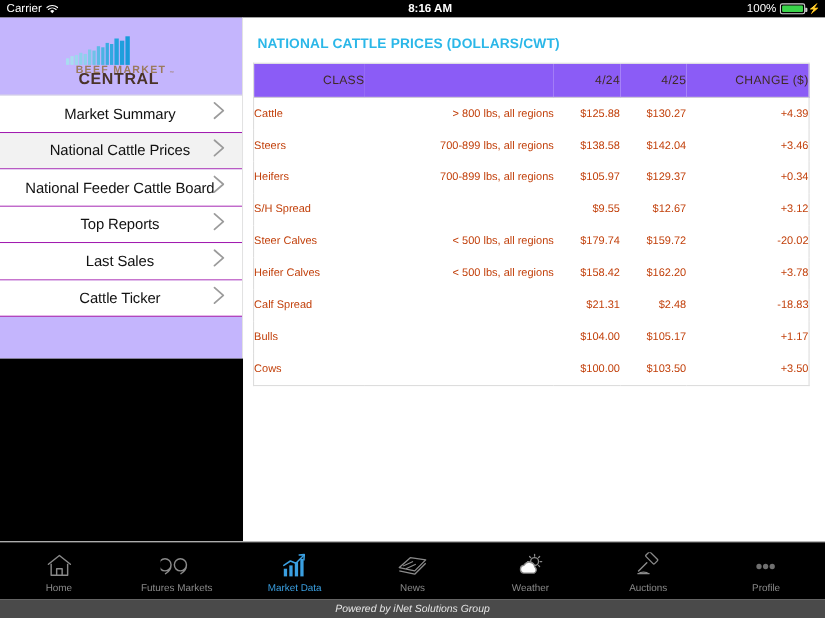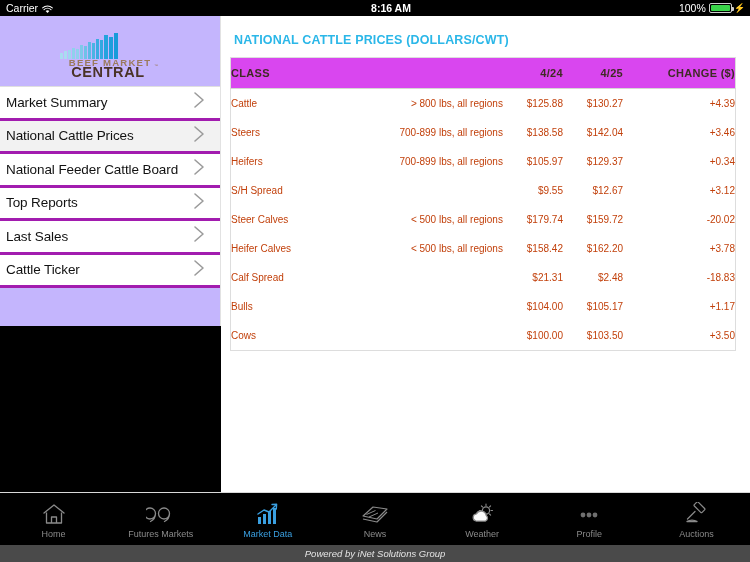--- a/index.html
+++ b/index.html
@@ -38,22 +38,22 @@
     background: #c4b5fd; border-right: 1px solid #e2e2e2;
   }
   .logo-wrap {
     height: 70px; display: flex; align-items: center; justify-content: center;
     padding-top: 6px;
   }
   .logo { width: 104px; }
   .menu-list { border-top: 1px solid #dfdfdf; }
   .menu-item {
     position: relative; height: 33.5px; display: flex; align-items: center;
-    padding: 0 8px 0 6px; border-bottom: 3px solid #a21caf;
-    background: #ffffff; cursor: pointer;
+    padding: 0 8px 0 6px; border-bottom: 1px solid #a21caf;
+    background: #ffffff; cursor: pointer; justify-content: center;
   }
   .menu-item.selected { background: #f2f2f2; }
   .menu-label { font-size: 13.5px; color: #111111; letter-spacing: -0.1px; }
   .chev { position: absolute; right: 14px; top: 50%; transform: translateY(-50%); }
 
   
   .blackbox {
     position: absolute; left: 0; top: 326px; width: 221px; height: 183px;
     background: #000000;
   }
@@ -62,22 +62,22 @@
   .main {
     position: absolute; left: 221px; top: 16px; width: 529px; height: 493px;
     background: #ffffff; padding: 14px 14px 0 9px;
   }
   .main-title {
     color: #2bb7e8; font-size: 12.5px; font-weight: bold; letter-spacing: 0.15px;
     margin: 3px 0 10px 4px;
   }
   .table { width: 100%; border: 1px solid #dddddd; border-collapse: collapse; }
   .table thead th {
-    background: #d946ef; color: #3f2b25; font-size: 11px; font-weight: bold;
-    letter-spacing: 0.3px; padding: 9px 0; border-bottom: 1px solid #d6d6d4;
+    background: #8b5cf6; color: #3f2b25; font-size: 11px; font-weight: normal;
+    letter-spacing: 0.3px; padding: 9px 0; border-bottom: 1px solid #d6d6d4; text-align: right;
   }
   th.c-class { text-align: left; padding-left: 12px; }
   th.c-sub { }
   th.c-num { text-align: right; padding-right: 10px; }
   th.c-chg { text-align: right; padding-right: 12px; }
 
   .table tbody td { padding: 9px 0; font-size: 10px; color: #c2410c; vertical-align: middle; }
   td.c-class { text-align: left; padding-left: 12px; font-size: 15px; }
   td.c-sub { text-align: right; padding-right: 6px; font-size: 10.5px; color: #222222; }
   td.c-num { text-align: right; padding-right: 10px; font-size: 15px; }
@@ -365,40 +365,40 @@
               <path d="M15.5 5 L14.4 3.9"></path>
           </g>
           <path d="M9 19 a3.6 3.6 0 0 1 0.4 -7.1 a5.2 5.2 0 0 1 9.8 1.6 a3.2 3.2 0 0 1 -0.6 5.5 Z" stroke="#8a8a8a" stroke-width="1.25" fill="#fdfdfd" stroke-linejoin="round"></path>
         </svg>
       </span>
       <span class="tlabel">Weather</span>
     </div>
 
     <div class="tab">
       <span class="ticon">
-        <svg width="30" height="24" viewBox="0 0 30 24">
-          <circle cx="9" cy="13" r="2.4" fill="#6f6f6f"></circle>
-          <circle cx="15" cy="13" r="2.4" fill="#6f6f6f"></circle>
-          <circle cx="21" cy="13" r="2.4" fill="#6f6f6f"></circle>
-        </svg>
-      </span>
-      <span class="tlabel">Profile</span>
-    </div>
-
-    <div class="tab">
-      <span class="ticon">
         <svg width="28" height="24" viewBox="0 0 28 24">
           <rect x="12" y="2.5" width="11" height="5.5" rx="1" transform="rotate(45 17.5 5.2)" stroke="#8a8a8a" stroke-width="1.2" fill="none"></rect>
           <path d="M13 9.5 L5.5 17" stroke="#8a8a8a" stroke-width="1.3" stroke-linecap="round" fill="none"></path>
           <path d="M5 19.5 h10" stroke="#8a8a8a" stroke-width="1.3" stroke-linecap="round" fill="none"></path>
           <path d="M5.5 19.5 a5 2.5 0 0 1 9 0" stroke="#8a8a8a" stroke-width="1.2" fill="none"></path>
         </svg>
       </span>
       <span class="tlabel">Auctions</span>
     </div>
 
+    <div class="tab">
+      <span class="ticon">
+        <svg width="30" height="24" viewBox="0 0 30 24">
+          <circle cx="9" cy="13" r="2.4" fill="#6f6f6f"></circle>
+          <circle cx="15" cy="13" r="2.4" fill="#6f6f6f"></circle>
+          <circle cx="21" cy="13" r="2.4" fill="#6f6f6f"></circle>
+        </svg>
+      </span>
+      <span class="tlabel">Profile</span>
+    </div>
+
   </div>
 
   <div class="footer">
     <span>Powered by iNet Solutions Group</span>
   </div>
 
 </div>
 
 </body></html>

